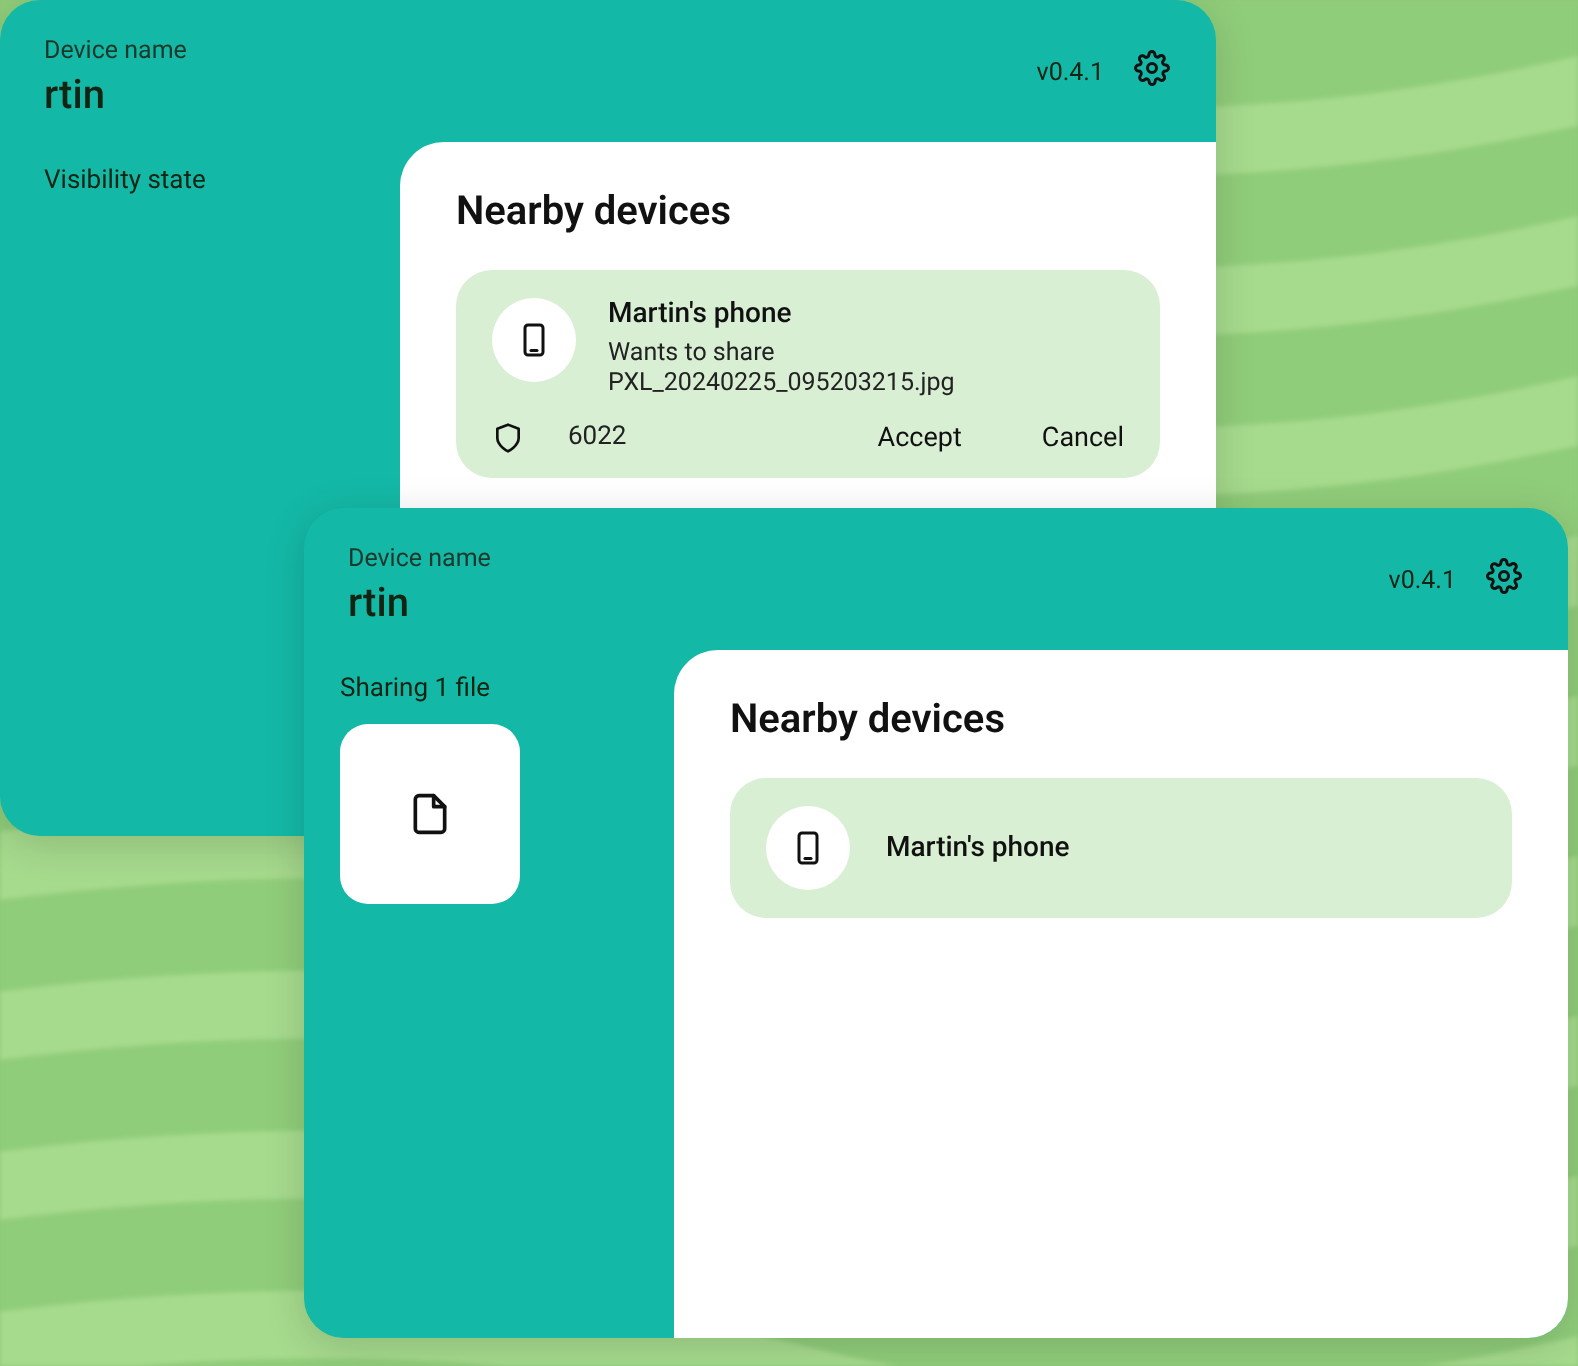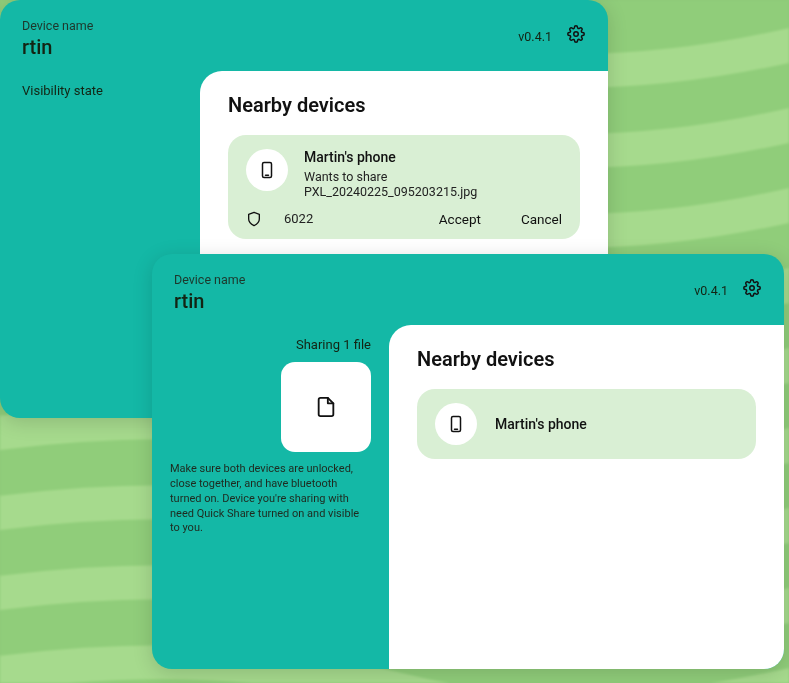--- a/index.html
+++ b/index.html
@@ -40,21 +40,21 @@
   }
   .header-left { display:flex; flex-direction:column; gap:2px; }
   .label-sm { font-size: 12.5px; color: #1f2a1f; opacity: 0.9; }
   .device-name { font-size: 20px; font-weight: 500; color: #132413; }
   .header-right { display:flex; align-items:flex-end; gap:14px; margin-top:6px; }
   .version { font-size: 12.5px; color:#132413; }
   .gear-btn { width:20px; height:20px; display:flex; align-items:center; justify-content:center; cursor:pointer; }
 
   .body { display:flex; flex:1; min-height:0; }
   .sidebar { width: 200px; padding: 12px 18px 18px 22px; display:flex; flex-direction:column; }
-  .sidebar2 { width: 237px; padding: 12px 18px 8px 18px; display:flex; flex-direction:column;align-items:flex-end; }
+  .sidebar2 { width: 185px; padding: 12px 18px 8px 18px; display:flex; flex-direction:column; }
   .content-pane {
     flex:1; background:#ffffff; border-top-left-radius:22px;
     padding: 22px 28px; display:flex; flex-direction:column;
   }
 
   .vis-label { font-size: 13px; color:#132413; margin-bottom:10px; }
   .vis-row {
     display:flex; align-items:center; justify-content:space-between;
     cursor:pointer; padding:2px 0; margin-bottom:12px;
   }
@@ -195,21 +195,20 @@
 
   <div class="body">
     <div class="sidebar2">
       <div class="sharing-label">Sharing 1 file</div>
       <div class="file-tile">
         <svg width="22" height="26" viewBox="0 0 24 24" fill="none" stroke="#111" stroke-width="2" stroke-linecap="round" stroke-linejoin="round">
             <path d="M14 2H6a2 2 0 0 0-2 2v16a2 2 0 0 0 2 2h12a2 2 0 0 0 2-2V8z"></path>
             <polyline points="14 2 14 8 20 8"></polyline>
           </svg>
       </div>
-      <div class="hint2">Make sure both devices are unlocked, close together, and have bluetooth turned on. Device you're sharing with need Quick Share turned on and visible to you.</div>
     </div>
 
     <div class="content-pane">
       <div class="section-title">Nearby devices</div>
       <div class="device-pill">
         <div class="device-icon-circle">
           <svg width="18" height="22" viewBox="0 0 24 24" fill="none" stroke="#111" stroke-width="2" stroke-linecap="round" stroke-linejoin="round">
               <rect x="6" y="2" width="12" height="20" rx="2"></rect>
               <line x1="10" y1="19" x2="14" y2="19"></line>
             </svg>

